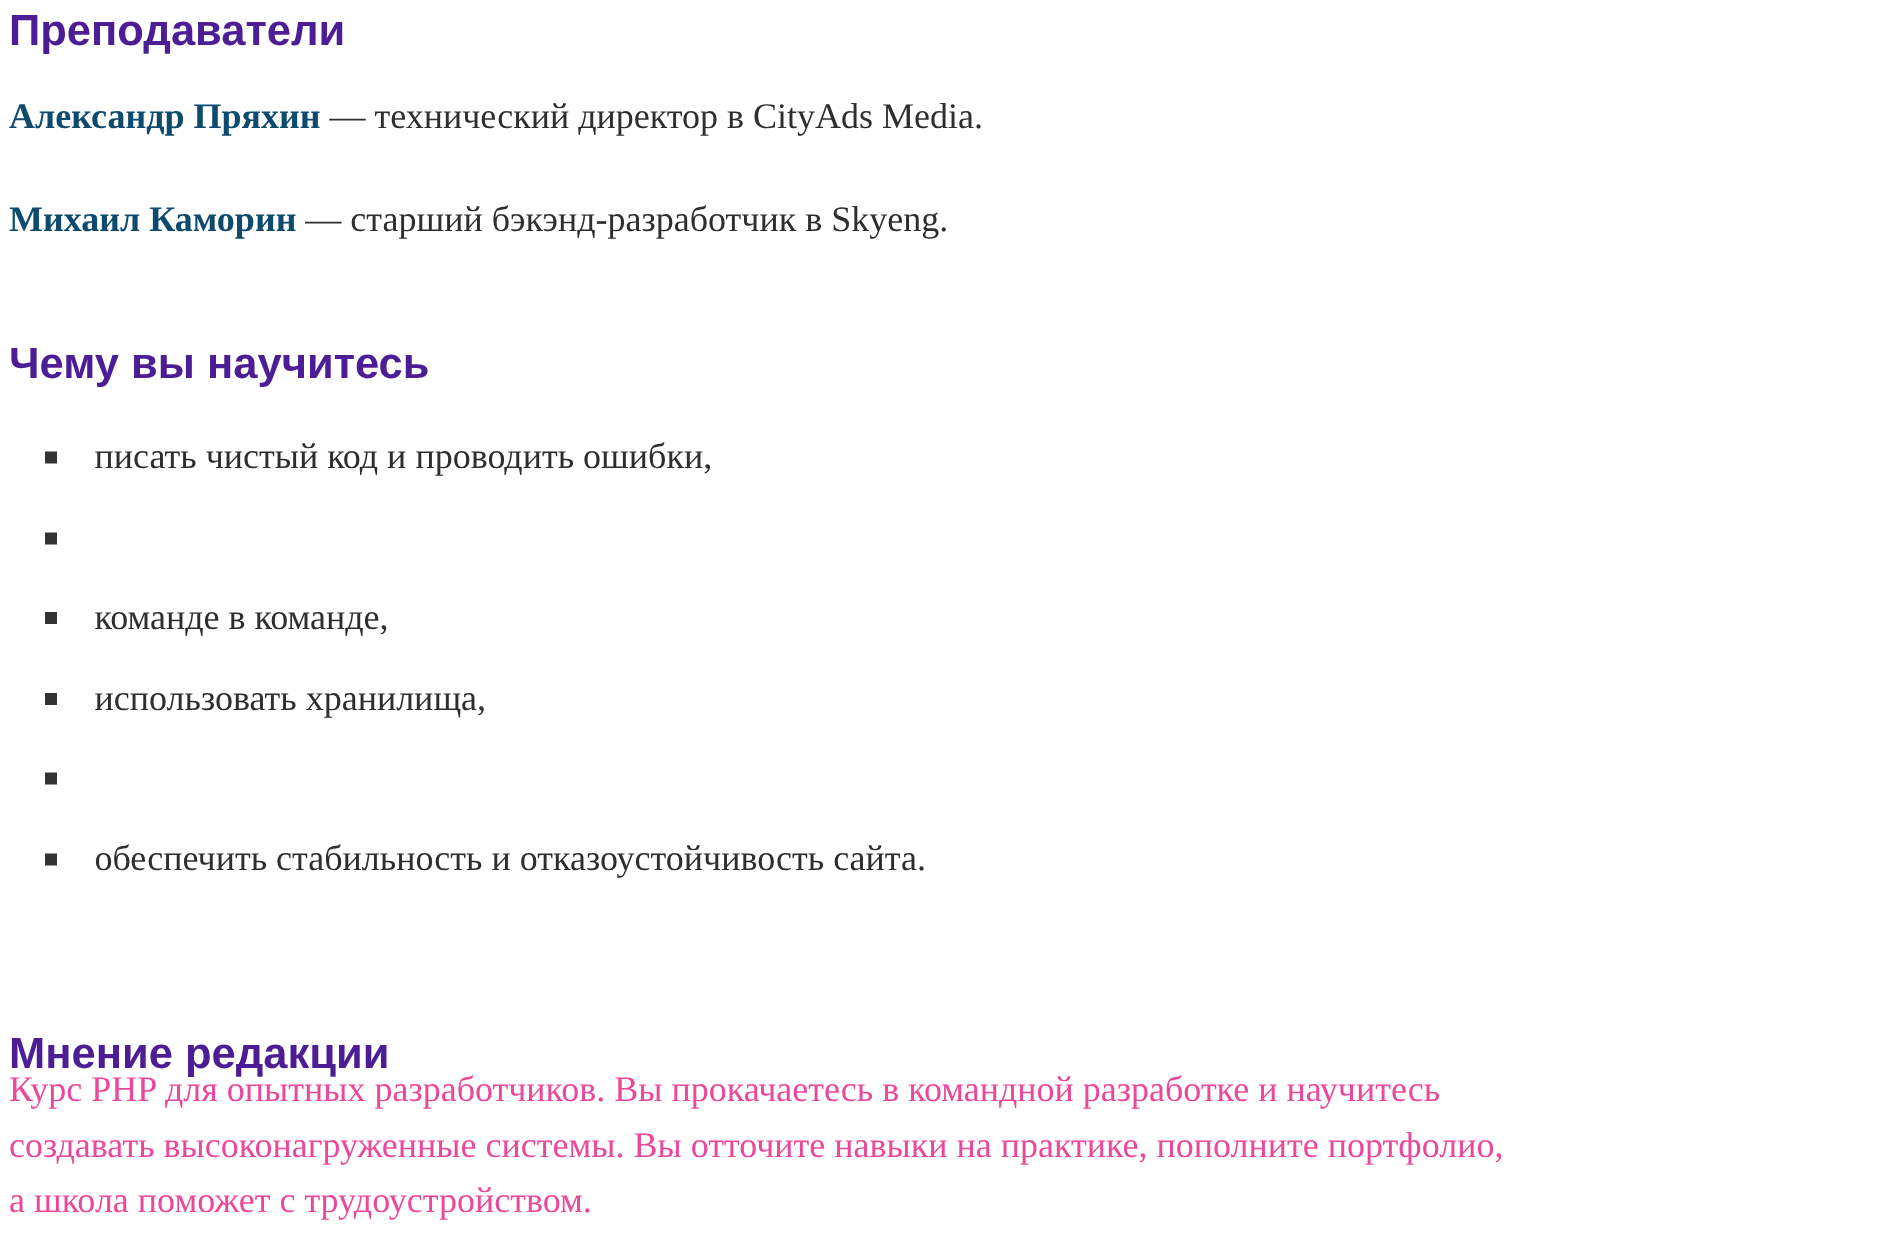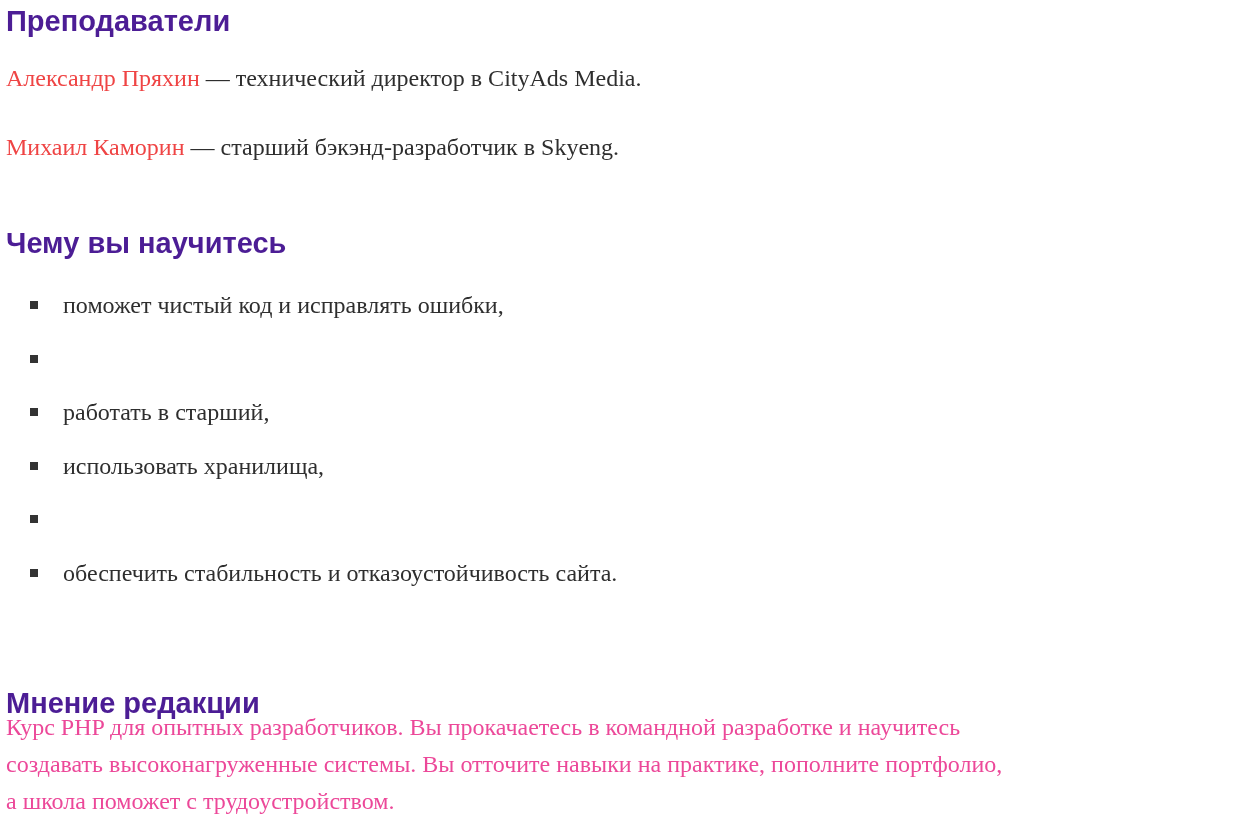--- a/index.html
+++ b/index.html
@@ -31,22 +31,22 @@
       font-family: "Liberation Serif", "DejaVu Serif", serif;
       font-size: 24px;
       color: #2e2e2e;
       margin: 0;
       line-height: 1.2;
       position: absolute;
       left: 6px;
       white-space: nowrap;
     }
     .para strong {
-      font-weight: 400;
-      color: #ef4444;
+      font-weight: 700;
+      color: #0c4a6e;
     }
     .bullet-list {
       list-style: none;
       margin: 0;
       padding: 0;
       position: absolute;
       left: 30px;
       top: 288px;
     }
     .bullet-item {
@@ -97,28 +97,28 @@
 
   <p class="para" style="top:133px;">
     <strong>Михаил Каморин</strong><span> — </span><span>старший бэкэнд-разработчик в Skyeng.</span>
   </p>
 
   <h2 class="heading" style="top:226px;">Чему вы научитесь</h2>
 
   <ul class="bullet-list">
     <li class="bullet-item">
       <span class="bullet"></span>
-      <span>поможет чистый код и исправлять ошибки,</span>
+      <span>писать чистый код и проводить ошибки,</span>
     </li>
     <li class="bullet-item">
       <span class="bullet"></span>
     </li>
     <li class="bullet-item">
       <span class="bullet"></span>
-      <span>работать в старший,</span>
+      <span>команде в команде,</span>
     </li>
     <li class="bullet-item">
       <span class="bullet"></span>
       <span>использовать хранилища,</span>
     </li>
     <li class="bullet-item">
       <span class="bullet"></span>
     </li>
     <li class="bullet-item">
       <span class="bullet"></span>

